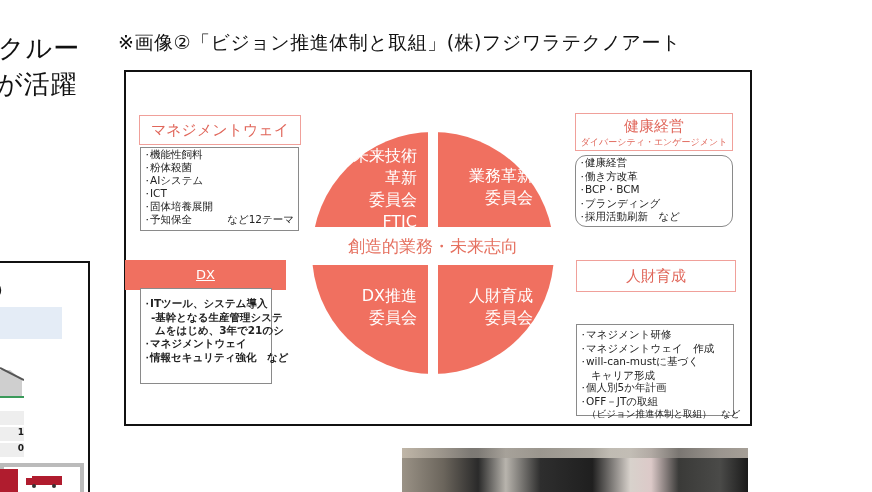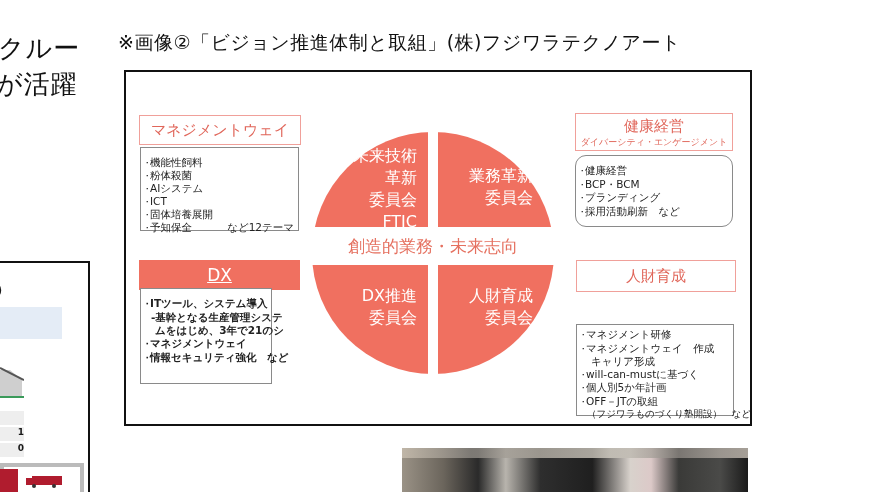--- a/index.html
+++ b/index.html
@@ -41,21 +41,21 @@
 
     .pill-title {
       position: absolute; border: 1.5px solid #f0a09a; background: #fff; color: #e0665a;
       text-align: center; font-size: 15px;
     }
     .pill-title.solid { background: #f07060; color: #fff; border-color: #f07060; }
     .pill-title .sub { display: block; font-size: 9px; line-height: 12px; margin-top: -1px; }
 
     .list-box {
       position: absolute; border: 1.5px solid #8a8a8a; background: #fff;
-      font-size: 10.5px; line-height: 12px; padding: 8px 4px; box-sizing: border-box; color: #222;
+      font-size: 10.5px; line-height: 12px; padding: 0 4px; box-sizing: border-box; color: #222;
     }
     .list-box .li { white-space: nowrap; position: relative; }
     .list-box .li .b { display: inline-block; width: 5px; font-size: 9px; }
     .list-box .li.indent { padding-left: 6px; }
     .list-box .li.indent2 { padding-left: 10px; }
     .list-box .li .suffix { position: absolute; right: 0; top: 0; text-align: right; }
 
     .circle-wrap { position: absolute; left: 311px; top: 131px; width: 244px; height: 244px; }
     .circle-wrap svg { position: absolute; left: 0; top: 0; }
     .quad-text {
@@ -121,47 +121,48 @@
   <div class="li"><span class="b">･</span><span>固体培養展開</span></div>
   <div class="li"><span class="b">･</span><span>予知保全</span><span class="suffix">など12テーマ</span></div>
 </div>
 
 <div class="pill-title" style="left:575px; top:113px; width:158px; height:38px; line-height:22px; padding-top:1px; box-sizing:border-box;">
   <span>健康経営</span>
   <span class="sub">ダイバーシティ・エンゲージメント</span>
 </div>
 <div class="list-box" style="left:575px; top:155px; width:158px; height:72px; line-height:12.5px;border-radius:11px;">
   <div class="li"><span class="b">･</span><span>健康経営</span></div>
+  <div class="li"><span class="b">･</span><span>働き方改革</span></div>
   <div class="li"><span class="b">･</span><span>BCP・BCM</span></div>
   <div class="li"><span class="b">･</span><span>ブランディング</span></div>
   <div class="li"><span class="b">･</span><span>採用活動刷新　など</span></div>
 </div>
 
-<div class="pill-title solid" style="left:139px; top:260px; width:159px; height:28px; line-height:28px; font-size:17px;text-decoration:underline;">
+<div class="pill-title solid" style="left:125px; top:260px; width:159px; height:28px; line-height:28px; font-size:13px;text-decoration:underline;">
   <span>DX</span>
 </div>
 <div class="list-box" style="left:140px; top:288px; width:132px; height:96px; padding-top:8px; line-height:13px;font-weight:bold;">
   <div class="li"><span class="b">･</span><span>ITツール、システム導入</span></div>
   <div class="li indent"><span>-基幹となる生産管理システ</span></div>
   <div class="li indent2"><span>ムをはじめ、3年で21のシ</span></div>
   <div class="li"><span class="b">･</span><span>マネジメントウェイ</span></div>
   <div class="li"><span class="b">･</span><span>情報セキュリティ強化　など</span></div>
 </div>
 
 <div class="pill-title" style="left:576px; top:260px; width:158px; height:30px; line-height:30px;">
   <span>人財育成</span>
 </div>
 <div class="list-box" style="left:576px; top:292px; width:158px; height:92px; padding-top:3px; line-height:12.5px;margin-top:32px;">
   <div class="li"><span class="b">･</span><span>マネジメント研修</span></div>
   <div class="li"><span class="b">･</span><span>マネジメントウェイ　作成</span></div>
+  <div class="li"><span class="b">･</span><span>will-can-mustに基づく</span></div>
   <div class="li indent2"><span>キャリア形成</span></div>
-  <div class="li"><span class="b">･</span><span>will-can-mustに基づく</span></div>
   <div class="li"><span class="b">･</span><span>個人別5か年計画</span></div>
   <div class="li"><span class="b">･</span><span>OFF－JTの取組</span></div>
-  <div class="li indent" style="font-size:9.5px"><span>（フジワラものづくり塾開設）　など</span></div>
+  <div class="li indent" style="font-size:9.5px"><span>（ビジョン推進体制と取組）　など</span></div>
 </div>
 
 <div class="circle-wrap">
   <svg width="244" height="244" viewBox="0 0 244 244">
     <defs>
       <clipPath id="circ">
           <circle cx="122" cy="122" r="121"></circle>
         </clipPath>
     </defs>
     <g clip-path="url(#circ)">

